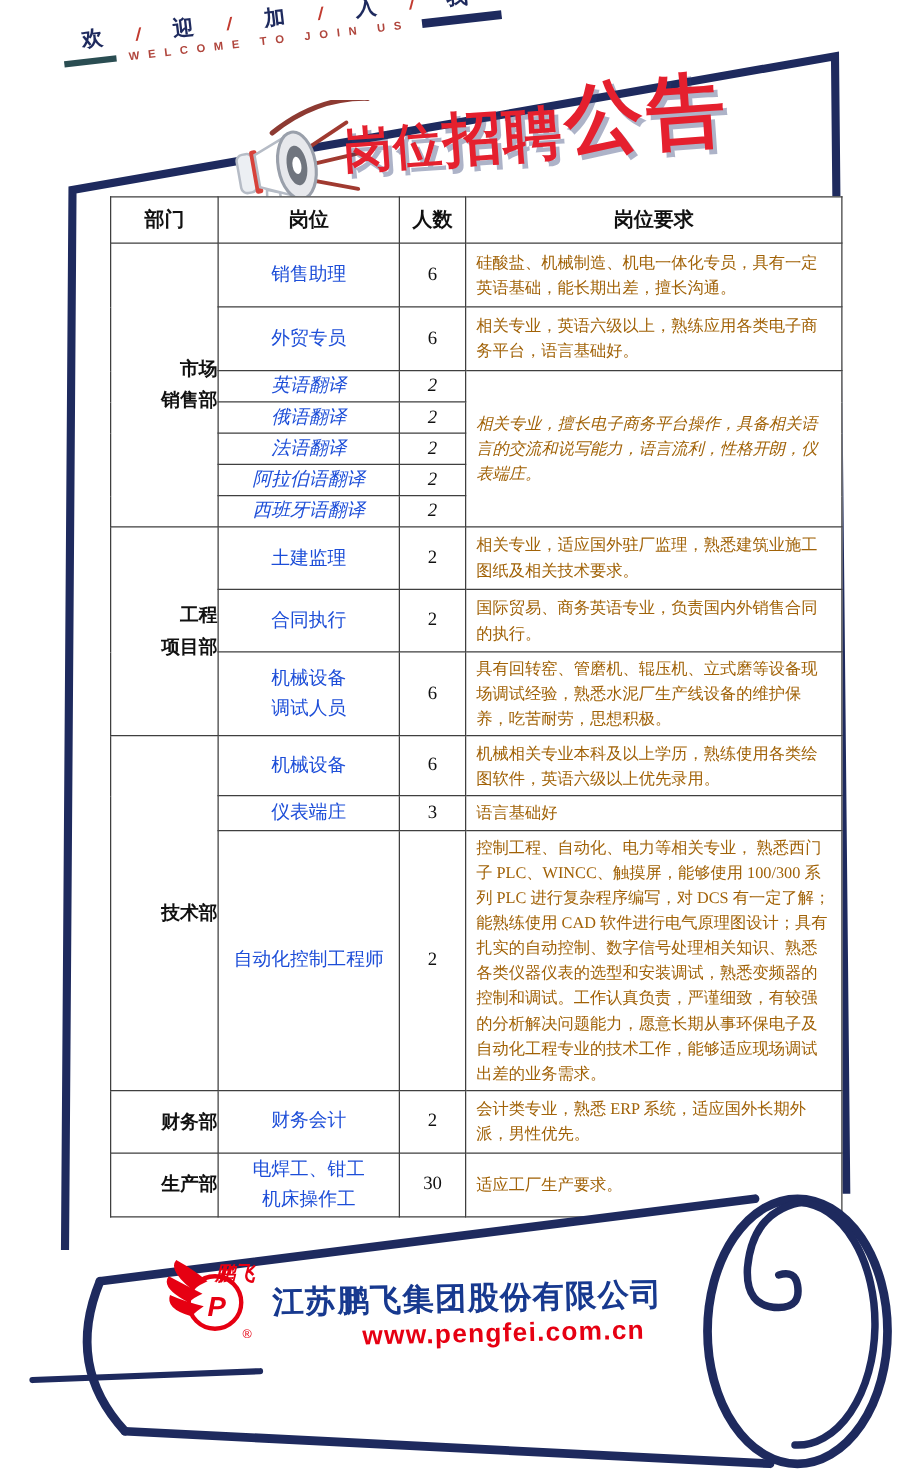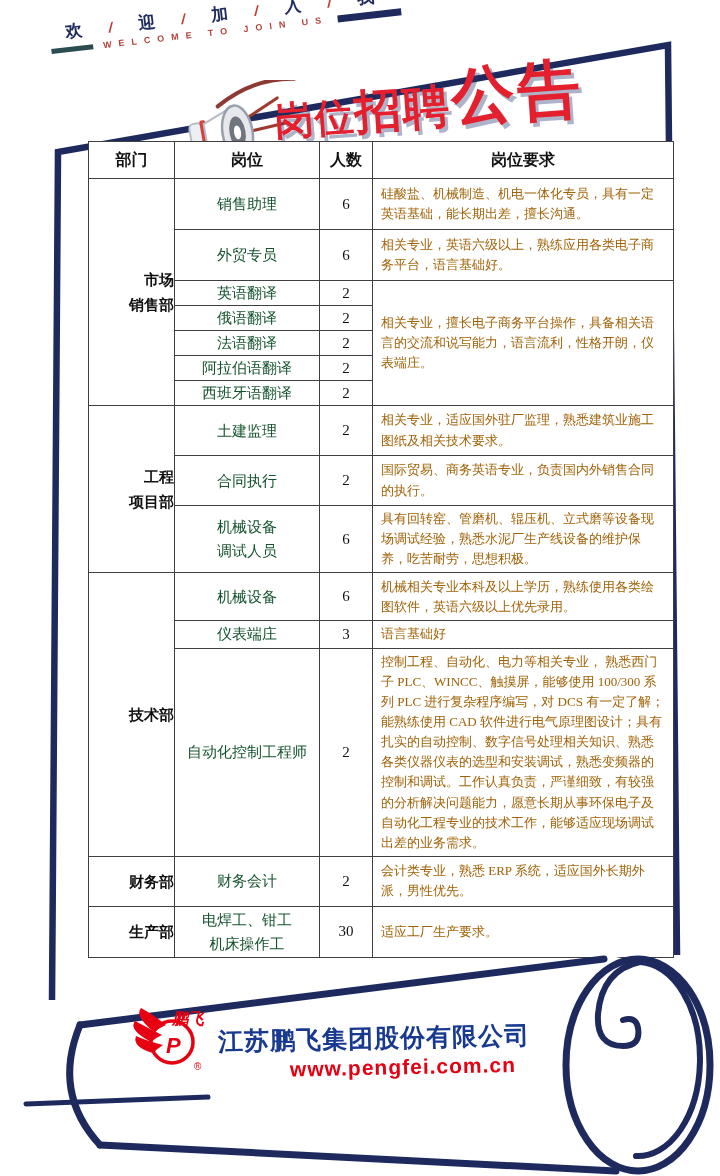--- a/index.html
+++ b/index.html
@@ -29,31 +29,31 @@
               transform:rotate(-4deg); transform-origin:0 100%;
               color:#e5202e; font-weight:900; white-space:nowrap;
               text-shadow:3px 4px 0 rgba(40,55,110,.38); line-height:1; }
   .t1 { font-size:39px; letter-spacing:1px; }
   .t2 { font-size:47px; letter-spacing:1px; }
   .t3 { font-size:63px; letter-spacing:3px; margin-left:2px; }
 
   .megaphone-svg { position:absolute; left:176px; top:80px; }
 
   
-  table.jobs { position:absolute; left:88px; top:141px; width:585px;
+  table.jobs { position:absolute; left:88px; top:157px; width:585px;
                border-collapse:collapse; table-layout:fixed; background:#fff; }
   table.jobs th, table.jobs td { border:1.5px solid #3f3f3f; vertical-align:middle; }
   table.jobs th { font-size:16px; font-weight:bold; color:#111; height:37px; text-align:center; }
   td.dept { font-weight:bold; font-size:15px; color:#111; text-align:right; white-space:pre-line; line-height:1.7; }
-  td.pos  { font-family:"Liberation Serif", serif; font-size:15px; color:#14532d;
+  td.pos  { font-family:"Liberation Serif", serif; font-size:15px; color:#1d4ed8;
             text-align:center; white-space:pre-line; line-height:1.6;margin-top:28px; }
   td.cnt  { font-family:"Liberation Serif", serif; font-size:15px; color:#111; text-align:center; }
   td.req  { font-family:"Liberation Serif", serif; font-size:13px; color:#a16207;
             text-align:left; padding:3px 8px; line-height:1.55; }
-  tr.r51 { height:51px; } tr.r50 { height:50px; } tr.r22 { height:22px; }
+  tr.r51 { height:51px; } tr.r50 { height:50px; } tr.r22 { height:22px;font-style:italic; }
   tr.r66 { height:66px; } tr.r48 { height:48px; } tr.r27 { height:27px; }
   tr.r200 { height:200px; }
 
   
   .scroll-svg { position:absolute; left:0; top:928px; }
   .footer-logo-svg { position:absolute; left:130px; top:998px; }
   .company-name { position:absolute; left:218px; top:1022px; width:300px;
                   font-size:25px; font-weight:bold; color:#17398f; letter-spacing:1px;
                   white-space:nowrap; transform:rotate(-1.2deg); }
   .company-site { position:absolute; left:216px; top:1056px; width:300px; text-align:right;

